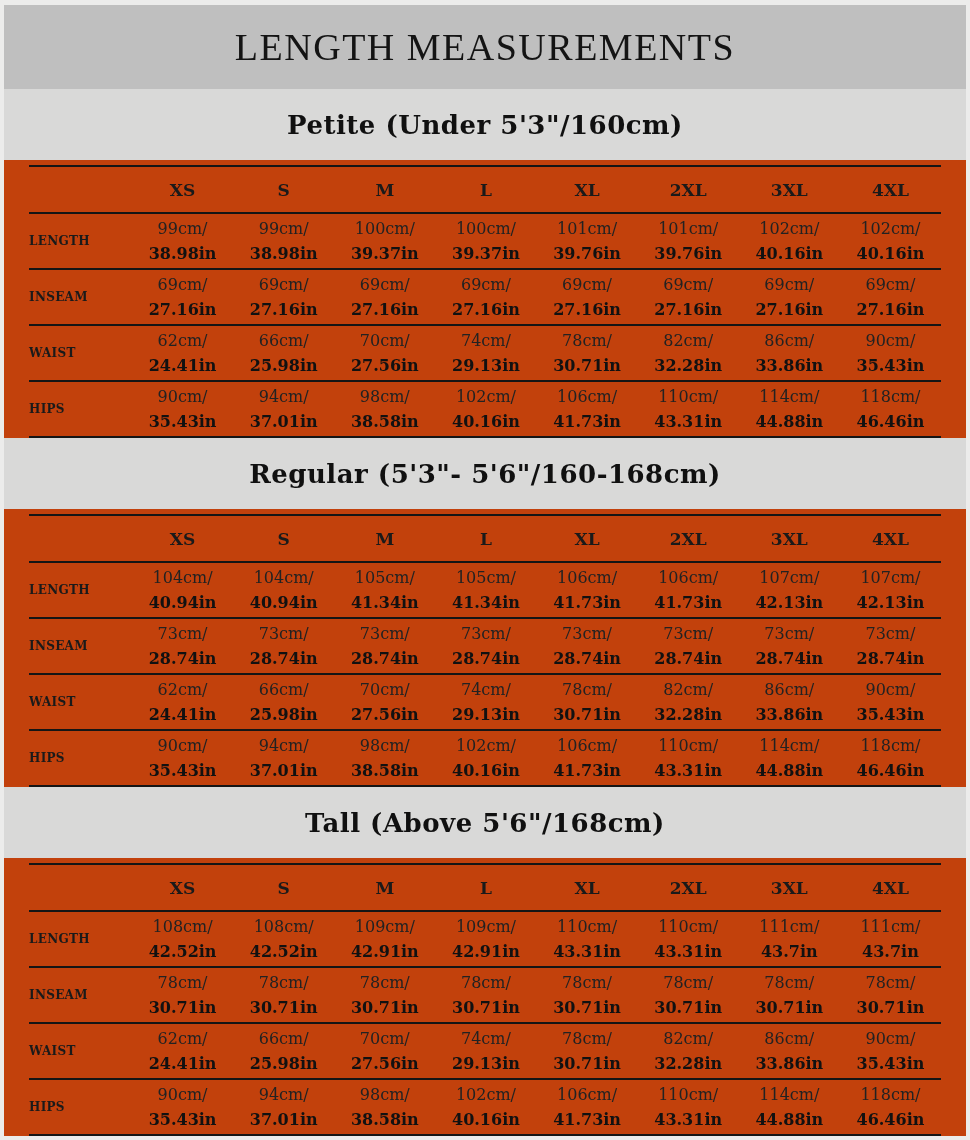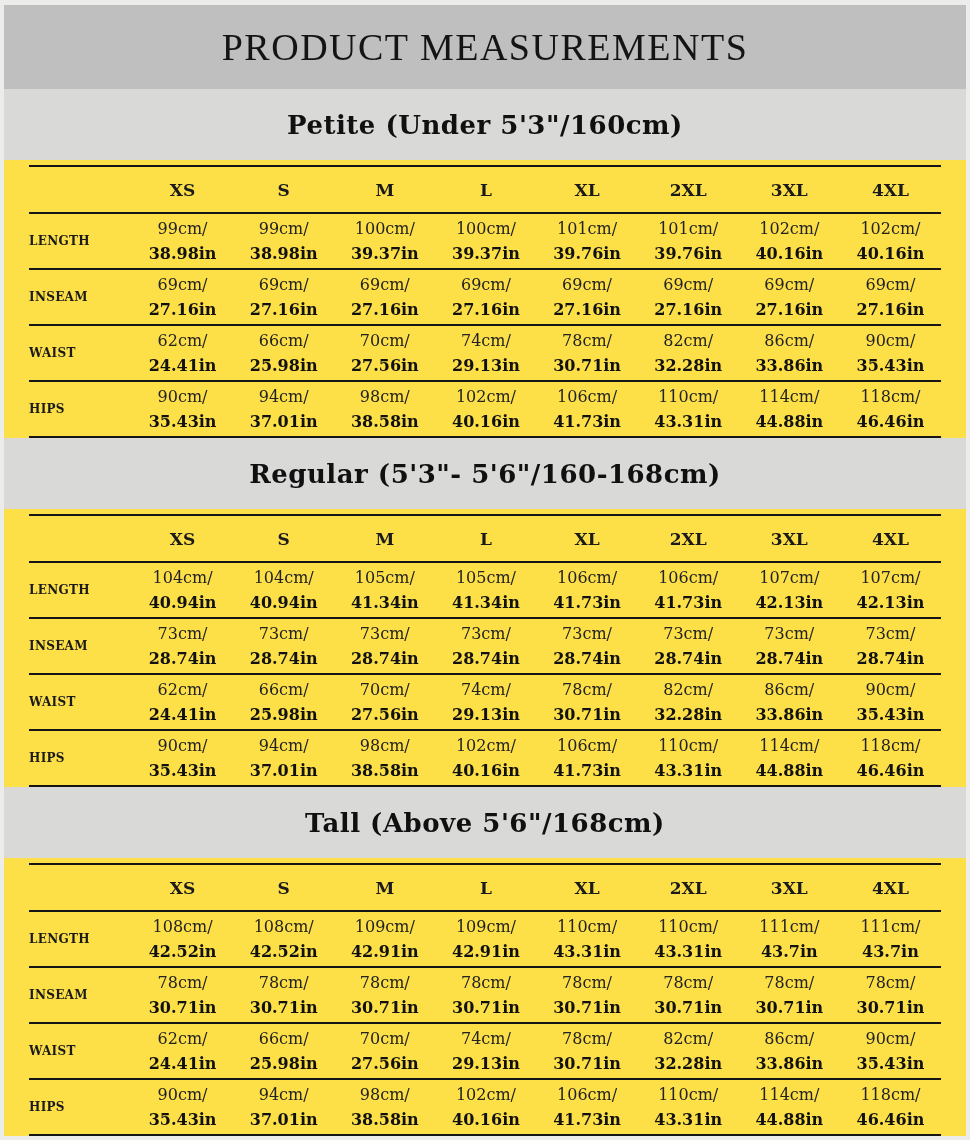--- a/index.html
+++ b/index.html
@@ -40,21 +40,21 @@
   }
   .section-heading-text {
     margin: 0;
     font-family: "DejaVu Serif", serif;
     font-weight: 700;
     font-size: 26px;
     color: #101010;
     letter-spacing: 0.5px;
   }
   .table-area {
-    background: #fde047;
+    background: #c2410c;
     padding: 5px 25px 0 25px;
   }
   table.m-table {
     width: 100%;
     border-collapse: collapse;
     table-layout: fixed;
     border-top: 2px solid #151515;
   }
   col.label-col-w { width: 103px; }
   thead th {
@@ -95,21 +95,21 @@
     font-weight: 700;
     line-height: 25px;
     color: #111;
   }
 </style>
 </head>
 <body>
 
 <div class="page">
   <div class="main-header">
-    <h1 class="main-title">PRODUCT MEASUREMENTS</h1>
+    <h1 class="main-title">LENGTH MEASUREMENTS</h1>
   </div>
   <div id="sections-root">
       <section class="size-section">
         <div class="section-band">
           <h2 class="section-heading-text">Petite (Under 5'3"/160cm)</h2>
         </div>
         <div class="table-area">
           <table class="m-table">
             <colgroup>
               <col class="label-col-w">

